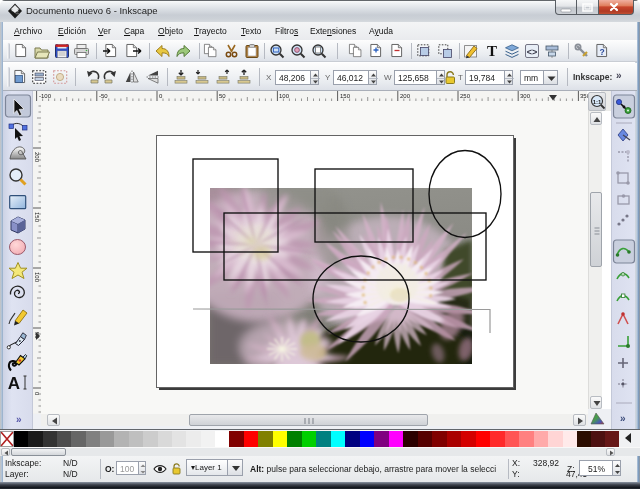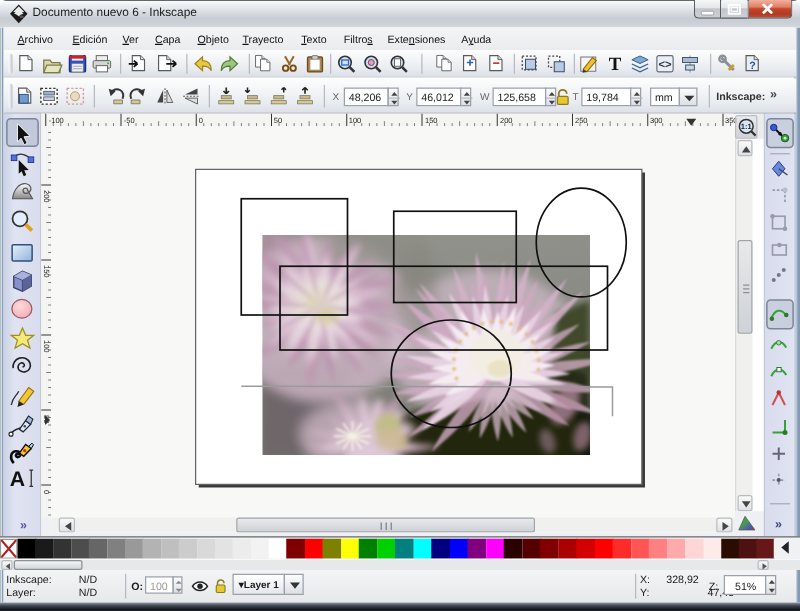--- a/index.html
+++ b/index.html
@@ -1324,26 +1324,27 @@
         <path d="M4 11.5 L6.5 9 H1.5 Z" fill="#888"></path>
       </svg>
     </div>
     <svg class="ab" style="left:150px;top:5px" width="32" height="16" viewBox="0 0 32 16">
       <path d="M1 8 C4 3.5 10 3.5 13 8 C10 12.5 4 12.5 1 8 Z" fill="#fff" stroke="#222" stroke-width="1.1"></path>
       <circle cx="7" cy="8" r="2.2" fill="#222"></circle>
       <path d="M21 7 V5.5 a2.6 2.6 0 0 1 5.2 0" fill="none" stroke="#8a7a20" stroke-width="1.2"></path>
       <rect x="20" y="7" width="7" height="6" rx="1" fill="#e8c830" stroke="#8a7a20" stroke-width="0.9"></rect>
     </svg>
     <div class="ab" style="left:183px;top:3px;width:42px;height:17px;background:linear-gradient(#fff,#e4e7eb);border:1px solid #9aa0ac"></div>
-    <div class="txt" style="left:188px;top:7px;font-size:8px;font-weight:bold">▾Layer 1</div>
+    <div class="txt" style="left:188px;top:7px;font-size:8px;font-weight:normal">▾Layer 1</div>
     <div class="spinbtn" style="left:224px;top:3px;width:16px;height:17px">
       <svg width="16" height="17">
         <path d="M8 11 L12 6 H4 Z" fill="#333"></path>
       </svg>
     </div>
+    <div class="txt" style="left:247px;top:8px"><b>Alt:</b> pulse para seleccionar debajo, arrastre para mover la selecci</div>
     <div class="ab tsep" style="left:505px;top:3px;height:20px"></div>
     <div class="txt" style="left:509px;top:2px">X:</div>
     <div class="txt" style="left:530px;top:2px">328,92</div>
     <div class="txt" style="left:509px;top:13px">Y:</div>
     <div class="txt" style="left:563px;top:13px">47,45</div>
     <div class="txt" style="left:564px;top:8px">Z:</div>
     <div class="spin" style="left:576px;top:4px;width:34px;height:16px">
       <span class="v" style="left:8px;top:2.5px">51%</span>
     </div>
     <div class="spinbtn" style="left:609px;top:4px;width:9px;height:16px">

